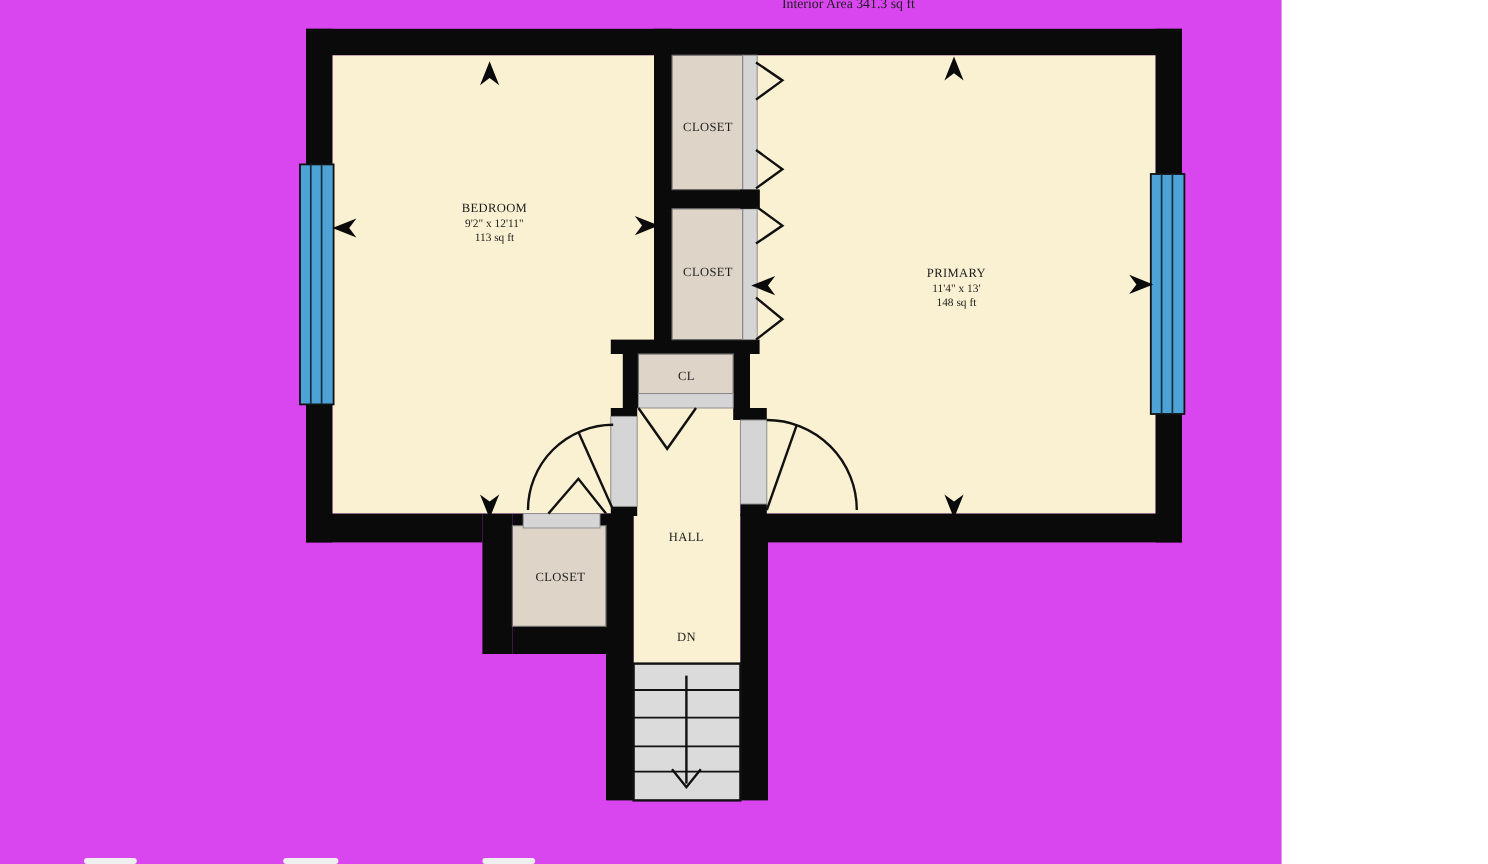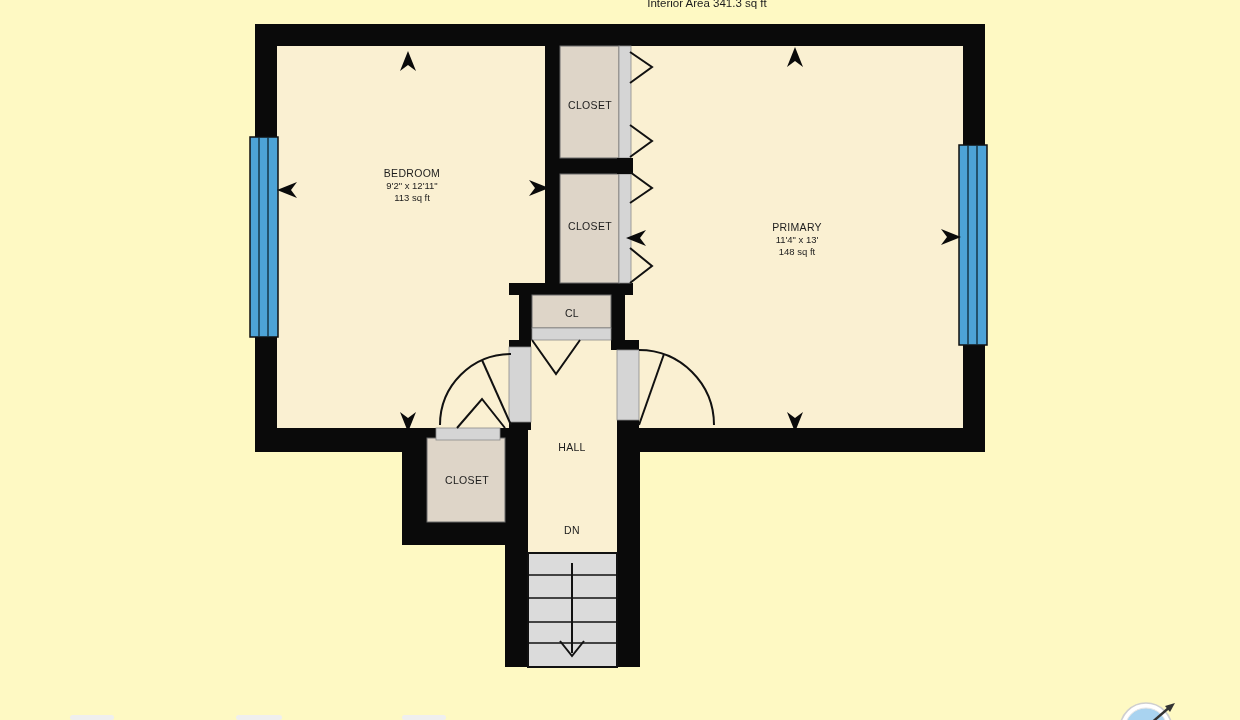--- a/index.html
+++ b/index.html
@@ -1,17 +1,17 @@
 <!DOCTYPE html>
 <html><head>
 <meta charset="utf-8">
 <style>
   html,body{margin:0;padding:0;background:#ffffff;}
-  #stage{position:relative;width:1240px;height:720px;overflow:hidden;background:#fef9c3;
-         font-family:Liberation Sans, sans-serif;}
+  #stage{position:relative;width:1068px;height:720px;overflow:hidden;background:#d946ef;
+         font-family:Liberation Serif, serif;}
   svg{position:absolute;left:0;top:0;}
   .wall{fill:#0a0a0a;}
   .floor{fill:#FAF0D2;}
   .closet{fill:#DED5C8;stroke:#6b6b6b;stroke-width:1;}
   .opening{fill:#D5D5D5;stroke:#8a8a8a;stroke-width:0.8;}
   .stairs{fill:#DBDBDB;stroke:#111;stroke-width:2;}
   .tread{stroke:#111;stroke-width:1.6;}
   .window{fill:#4DA3D6;stroke:#111;stroke-width:1.5;}
   .pane{stroke:#10303f;stroke-width:1.4;}
   .doorline{stroke:#111;stroke-width:2;fill:none;}

